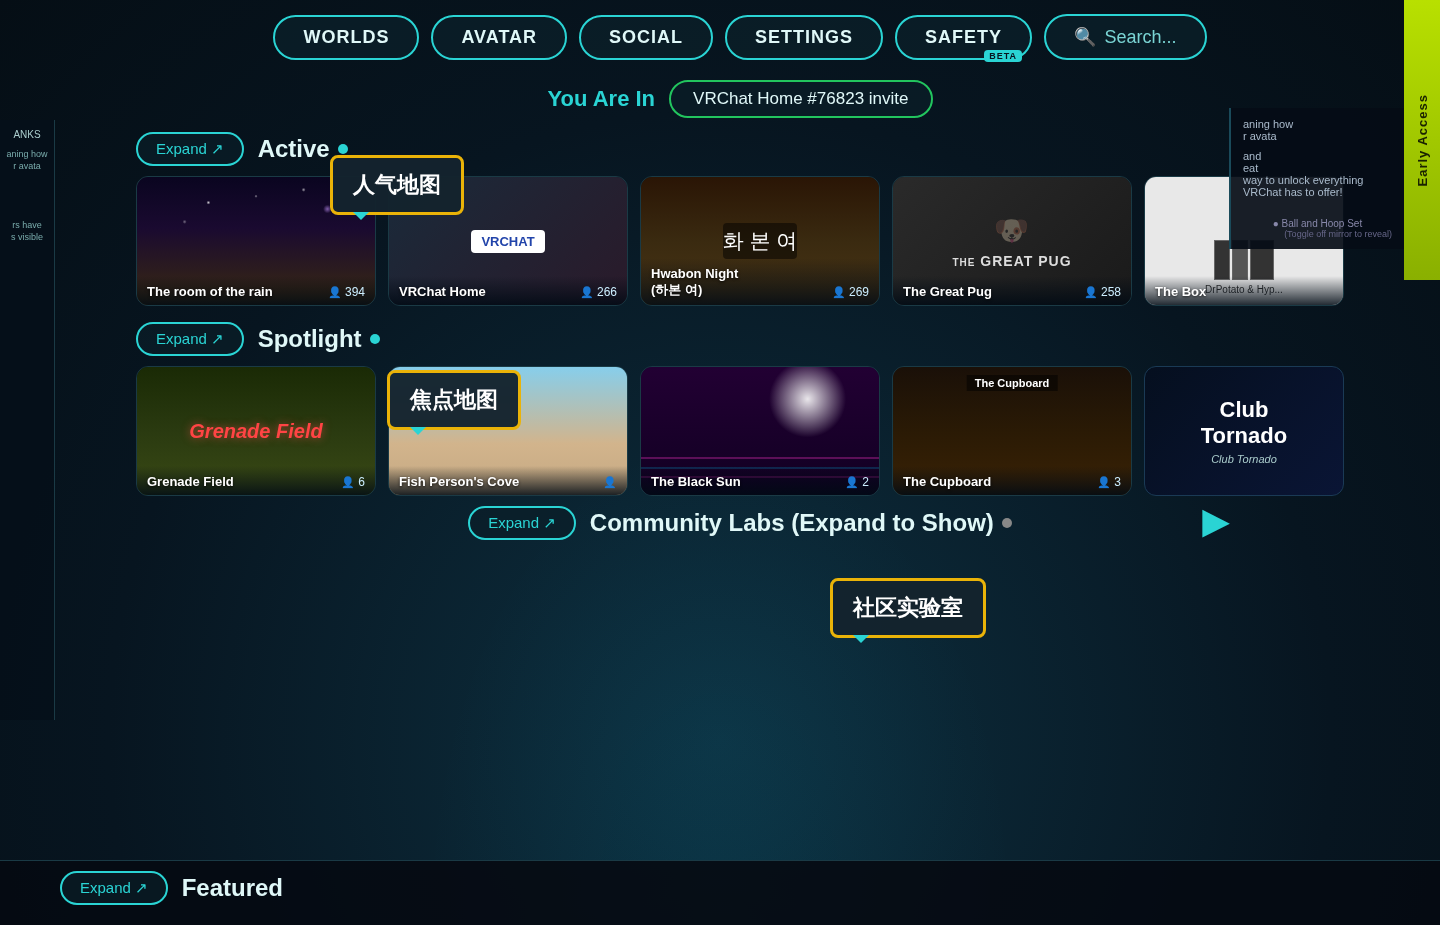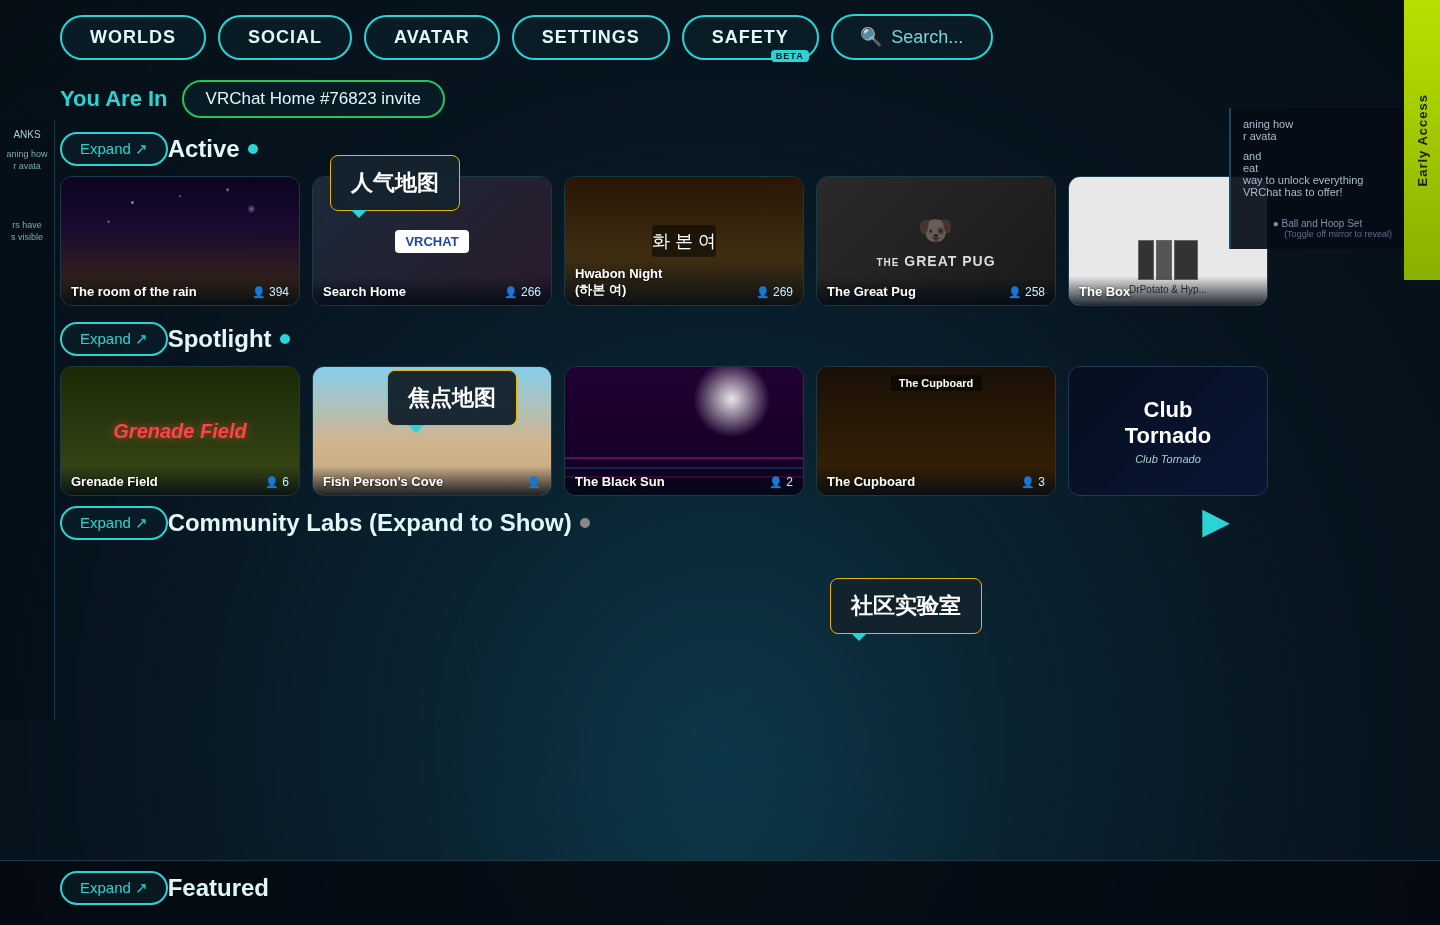--- a/index.html
+++ b/index.html
@@ -57,20 +57,21 @@
       letter-spacing: 1px;
     }
 
     
     .main {
       position: absolute;
       inset: 0;
       z-index: 10;
       display: flex;
       flex-direction: column;
+      align-items: center;
     }
 
     
     .navbar {
       display: flex;
       align-items: center;
       gap: 12px;
       padding: 14px 20px 14px 60px;
       background: transparent;
     }
@@ -139,20 +140,21 @@
     }
 
     
     .section {
       padding: 8px 20px 0 60px;
     }
 
     .section-header {
       display: flex;
       align-items: center;
+      gap: 14px;
       margin-bottom: 10px;
     }
 
     .expand-btn {
       border: 2px solid #2ad4d4;
       background: rgba(10,30,40,0.7);
       color: #2ad4d4;
       font-size: 15px;
       padding: 6px 18px;
       border-radius: 30px;
@@ -232,21 +234,21 @@
     
     .tooltip {
       position: absolute;
       background: rgba(20,35,45,0.97);
       color: #fff;
       font-size: 22px;
       font-weight: bold;
       padding: 12px 20px;
       border-radius: 8px;
       white-space: nowrap;
-      border: 1px solid #eab308;
+      border: 3px solid #eab308;
       z-index: 200;
       pointer-events: none;
     }
     .tooltip::before {
       content: '';
       position: absolute;
       border: 8px solid transparent;
     }
 
     
@@ -341,21 +343,21 @@
     }
     .pug-icon {
       font-size: 28px;
     }
 
     
     .korean-sign {
       background: rgba(0,0,0,0.5);
       padding: 4px 0;
       border-radius: 4px;
-      font-size: 18px;
+      font-size: 21px;
       color: #fff;
     }
 
     
     .box-card-content {
       background: #e8e8e8;
       width: 100%;
       height: 100%;
       display: flex;
       align-items: center;
@@ -456,22 +458,22 @@
   <div class="left-panel-item">ANKS</div>
   <div class="left-panel-item" style="font-size:9px;color:#7aacac">aning how<br>r avata</div>
   <div style="height:40px"></div>
   <div class="left-panel-item" style="font-size:9px;color:#7aacac">rs have<br>s visible</div>
 </div>
 
 <div class="main">
 
   <nav class="navbar">
     <button class="nav-btn">WORLDS</button>
+    <button class="nav-btn">AVATAR</button>
     <button class="nav-btn">SOCIAL</button>
-    <button class="nav-btn">AVATAR</button>
     <button class="nav-btn">SETTINGS</button>
     <button class="nav-btn nav-btn-safety">
       <span>SAFETY</span>
       <span class="beta-badge">BETA</span>
     </button>
     <button class="search-btn">
       <span>🔍</span>
       <span>Search...</span>
     </button>
   </nav>
@@ -501,21 +503,21 @@
           <span class="card-name">The room of the rain</span>
           <span class="card-users"><span class="user-icon">👤</span>394</span>
         </div>
       </div>
 
       <div class="world-card">
         <div class="card-content card-vrchat">
           <div class="vrchat-logo">VRCHAT</div>
         </div>
         <div class="card-overlay">
-          <span class="card-name">Search Home</span>
+          <span class="card-name">VRChat Home</span>
           <span class="card-users"><span class="user-icon">👤</span>266</span>
         </div>
       </div>
 
       <div class="world-card">
         <div class="hwabon-content">
           <div class="korean-sign">화 본 여</div>
         </div>
         <div class="card-overlay">
           <span class="card-name">Hwabon Night<br>(하본 여)</span>

